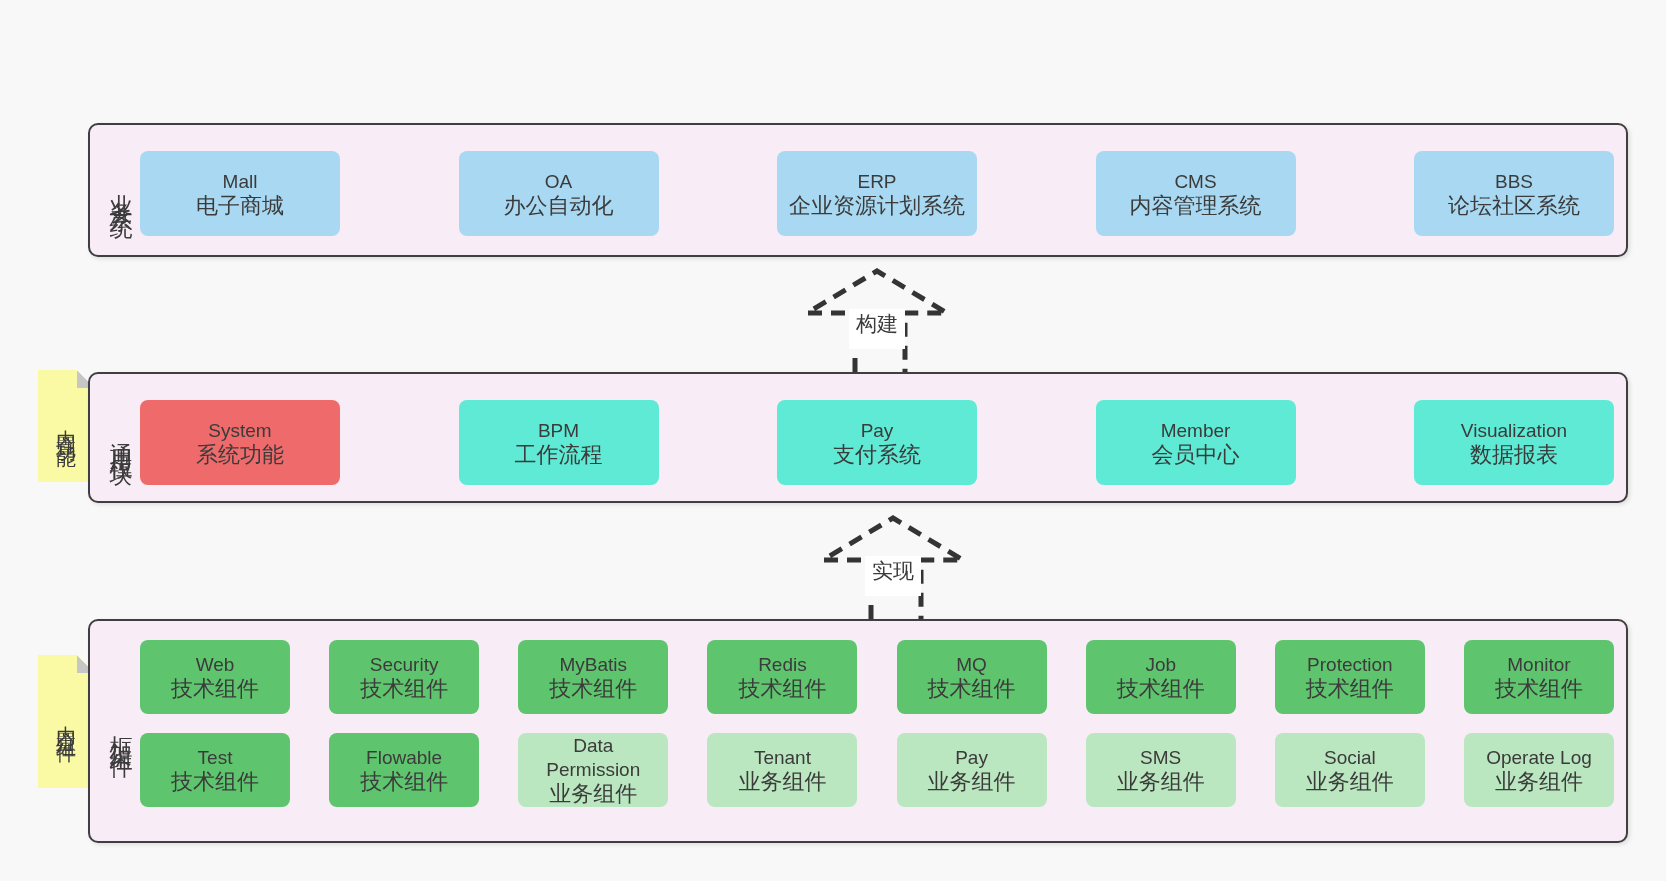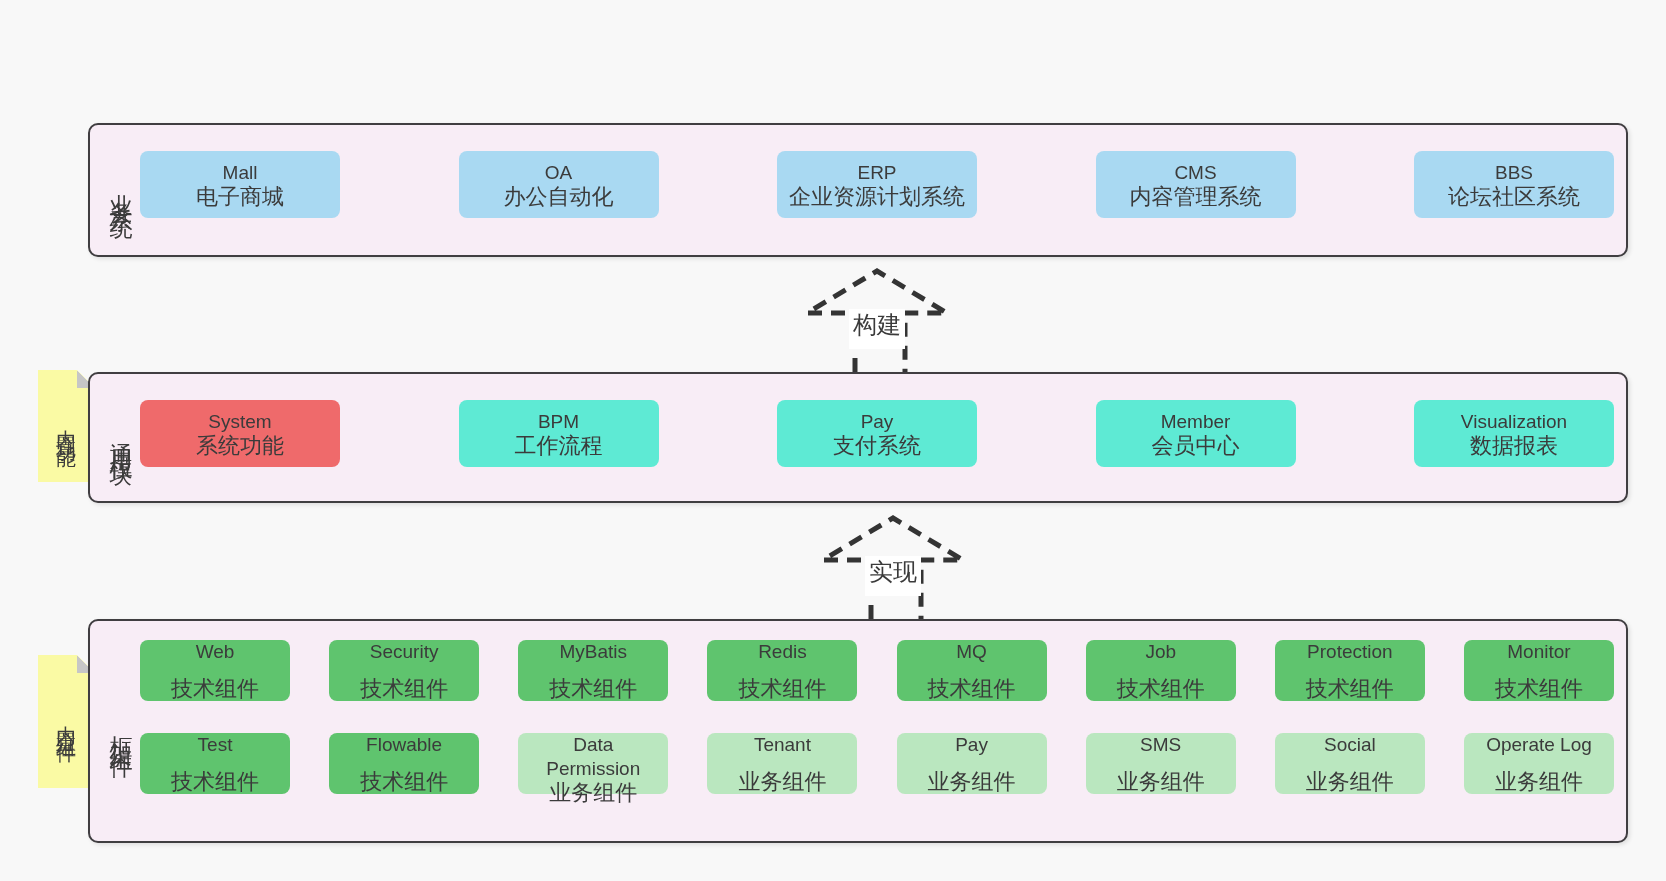--- a/index.html
+++ b/index.html
@@ -33,37 +33,37 @@
   .row{position:absolute;left:50px;right:12px;display:flex;justify-content:space-between;}
 
   
   .box{
     border-radius:8px;display:flex;flex-direction:column;
     align-items:center;justify-content:center;text-align:center;
     color:#3b3b3b;padding:0 6px;box-sizing:border-box;
   }
   .box .bname{font-size:19px;line-height:24px;}
   .box .bdesc{font-size:22px;line-height:24px;}
-  .w200{width:200px;height:67px;}
-  .w150{width:150px;height:61px;justify-content:space-between;}
+  .w200{width:200px;height:85px;}
+  .w150{width:150px;height:74px;}
   .blue{background:#a9d9f2;}
   .red{background:#ef6a6b;}
   .pink{background:#5eead4;}
   .green{background:#5fc46e;}
   .green-light{background:#bae7bf;}
 
   
   .arrow{position:absolute;width:154px;height:107px;z-index:3;}
   .arrow svg{position:absolute;left:0;top:0;}
   .arrow .arrow-label{
     position:absolute;left:50%;top:44px;transform:translateX(-50%);
     width:56px;height:40px;background:#ffffff;
     display:flex;justify-content:center;align-items:flex-start;
     padding-top:3px;box-sizing:border-box;
-    font-size:24px;color:#3b3b3b;line-height:1.1;
+    font-size:21px;color:#3b3b3b;line-height:1.1;
   }
 </style>
 </head>
 <body>
 
 <div class="page">
 
   <div class="note" style="left:38px;top:370px;height:112px;filter:drop-shadow(2px 2px 2px rgba(0,0,0,0.22));">
     <span class="fold"></span>
     <span class="note-text">内置功能</span>

